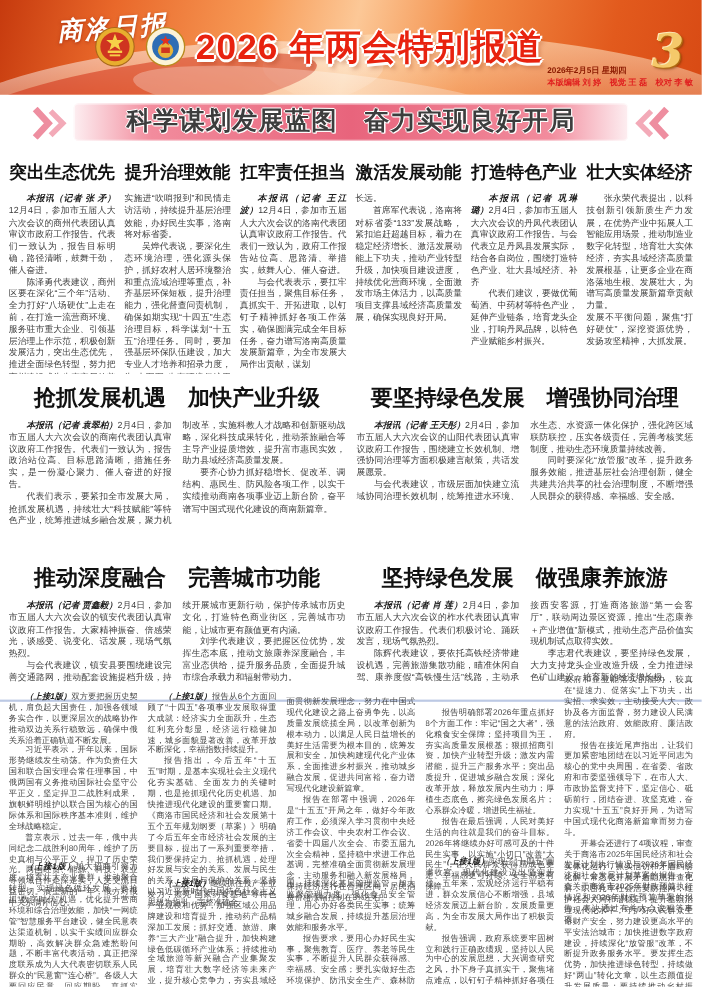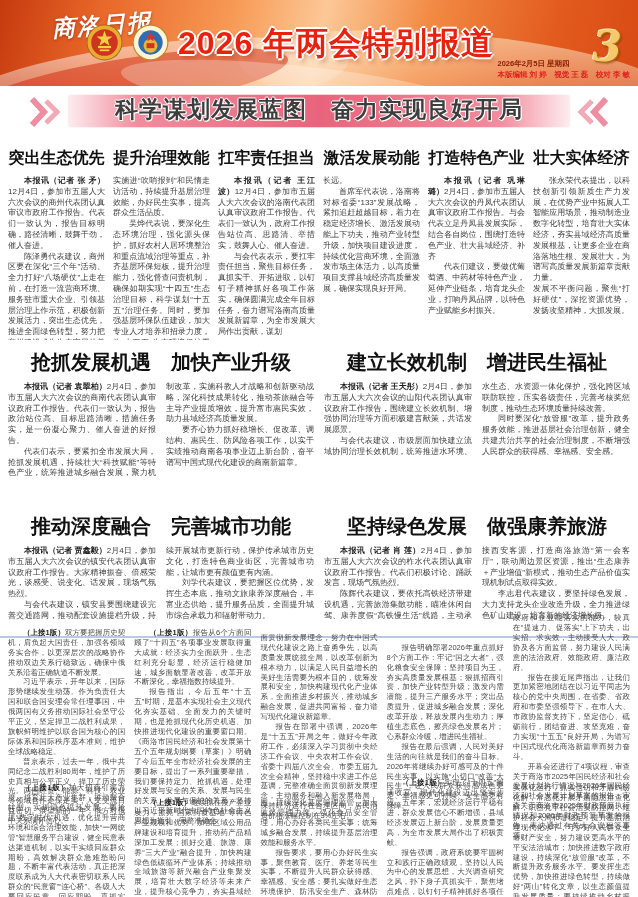--- a/index.html
+++ b/index.html
@@ -37,21 +37,21 @@
     box-shadow:inset 0 0 0 1px rgba(255,255,255,.7);
     display:flex;align-items:flex-start;justify-content:center;}
   .banner .txt{font-size:23px;font-weight:900;color:#3d3d3d;letter-spacing:1px;white-space:nowrap;
     text-shadow:-1px 0 0 #fff,1px 0 0 #fff,0 -1px 0 #fff,0 1px 0 #fff,1px 1px 0 #fff;}
   .chevron{position:absolute;top:5px;}
   .chevron.left{left:28px;} .chevron.right{right:28px;}
 
   
   .para{margin:0;text-indent:2em;text-align:justify;}
   .para.flush{text-indent:0;}
-  .lead{font-weight:700;color:#1d1d1d;}
+  .lead{font-weight:700;color:#1d1d1d;font-style:italic;}
 
   .row1{position:absolute;top:148px;left:8px;right:8px;height:192px;display:flex;gap:8px;}
   .row1 .col{flex:1;overflow:hidden;}
   .row1 h2{margin:0 0 8px;font-size:16px;line-height:20px;font-weight:900;color:#111;text-align:center;white-space:nowrap;}
   .row1 .para{font-size:8px;line-height:10.8px;}
 
   .rowhalf{position:absolute;left:8px;right:8px;display:flex;gap:10px;}
   .row2{top:350px;height:156px;}
   .row3{top:514px;height:116px;justify-content:flex-end;}
   .rowhalf section{flex:1;overflow:hidden;}
@@ -126,21 +126,21 @@
 
 <div class="row1">
   <article class="col">
     <h2>突出生态优先</h2>
     <p class="para"><b class="lead">本报讯（记者 张 矛）</b><span>12月4日，参加市五届人大六次会议的商州代表团认真审议市政府工作报告。代表们一致认为，报告目标明确，路径清晰，鼓舞干劲，催人奋进。</span></p>
     <p class="para">陈泽勇代表建议，商州区要在深化“三个年”活动、全力打好“八场硬仗”上走在前，在打造一流营商环境、服务驻市重大企业、引领基层治理上作示范，积极创新发展活力，突出生态优先，推进全面绿色转型，努力把商州建设成为生态宜居的美丽家园。</p>
     <p class="para"></p>
   </article>
   <article class="col">
     <h2>提升治理效能</h2>
-    <p class="para flush"><b class="lead"></b><span>实施进“吹哨报到”和民情走访活动，持续提升基层治理效能，办好民生实事，提高群众生活品质。</span></p>
+    <p class="para flush"><b class="lead"></b><span>实施进“吹哨报到”和民情走访活动，持续提升基层治理效能，办好民生实事，洛南将对标省委。</span></p>
     <p class="para">吴烨代表说，要深化生态环境治理，强化源头保护，抓好农村人居环境整治和重点流域治理等重点，补齐基层环保短板，提升治理能力，强化督查问责机制，确保如期实现“十四五”生态治理目标，科学谋划“十五五”治理任务。同时，要加强基层环保队伍建设，加大专业人才培养和招录力度，为“十五五”生态环境保护工作储备专业力量。</p>
     <p class="para"></p>
   </article>
   <article class="col">
     <h2>扛牢责任担当</h2>
     <p class="para"><b class="lead">本报讯（记者 王江波）</b><span>12月4日，参加市五届人大六次会议的洛南代表团认真审议政府工作报告。代表们一致认为，政府工作报告站位高、思路清、举措实，鼓舞人心、催人奋进。</span></p>
     <p class="para">与会代表表示，要扛牢责任担当，聚焦目标任务，真抓实干、开拓进取，以钉钉子精神抓好各项工作落实，确保圆满完成全年目标任务，奋力谱写洛南高质量发展新篇章，为全市发展大局作出贡献，谋划</p>
     <p class="para"></p>
   </article>
   <article class="col">
@@ -166,21 +166,21 @@
 <div class="rowhalf row2">
   <section>
     <h2>抢抓发展机遇　加快产业升级</h2>
     <div class="cols2">
       <p class="para"><b class="lead">本报讯（记者 袁翠柏）</b><span>2月4日，参加市五届人大六次会议的商南代表团认真审议政府工作报告。代表们一致认为，报告政治站位高、目标思路清晰，措施任务实，是一份凝心聚力、催人奋进的好报告。</span></p>
       <p class="para">代表们表示，要紧扣全市发展大局，抢抓发展机遇，持续壮大“科技赋能”等特色产业，统筹推进城乡融合发展，聚力机制改革，实施科教人才战略和创新驱动战略，深化科技成果转化，推动茶旅融合等主导产业提质增效，提升富市惠民实效，助力县域经济高质量发展。</p>
       <p class="para">要齐心协力抓好稳增长、促改革、调结构、惠民生、防风险各项工作，以实干实绩推动商南各项事业迈上新台阶，奋平谱写中国式现代化建设的商南新篇章。</p>
     </div>
   </section>
   <section>
-    <h2>建立长效机制　增进民生福祉</h2>
+    <h2>要坚持绿色发展　增强协同治理</h2>
     <div class="cols2">
       <p class="para"><b class="lead">本报讯（记者 王天彤）</b><span>2月4日，参加市五届人大六次会议的山阳代表团认真审议政府工作报告，围绕建立长效机制、增强协同治理等方面积极建言献策，共话发展愿景。</span></p>
       <p class="para">与会代表建议，市级层面加快建立流域协同治理长效机制，统筹推进水环境、水生态、水资源一体化保护，强化跨区域联防联控，压实各级责任，完善考核奖惩制度，推动生态环境质量持续改善。</p>
       <p class="para">同时要深化“放管服”改革，提升政务服务效能，推进基层社会治理创新，健全共建共治共享的社会治理制度，不断增强人民群众的获得感、幸福感、安全感。</p>
     </div>
   </section>
 </div>
 
 <div class="rowhalf row3">
   <section>

